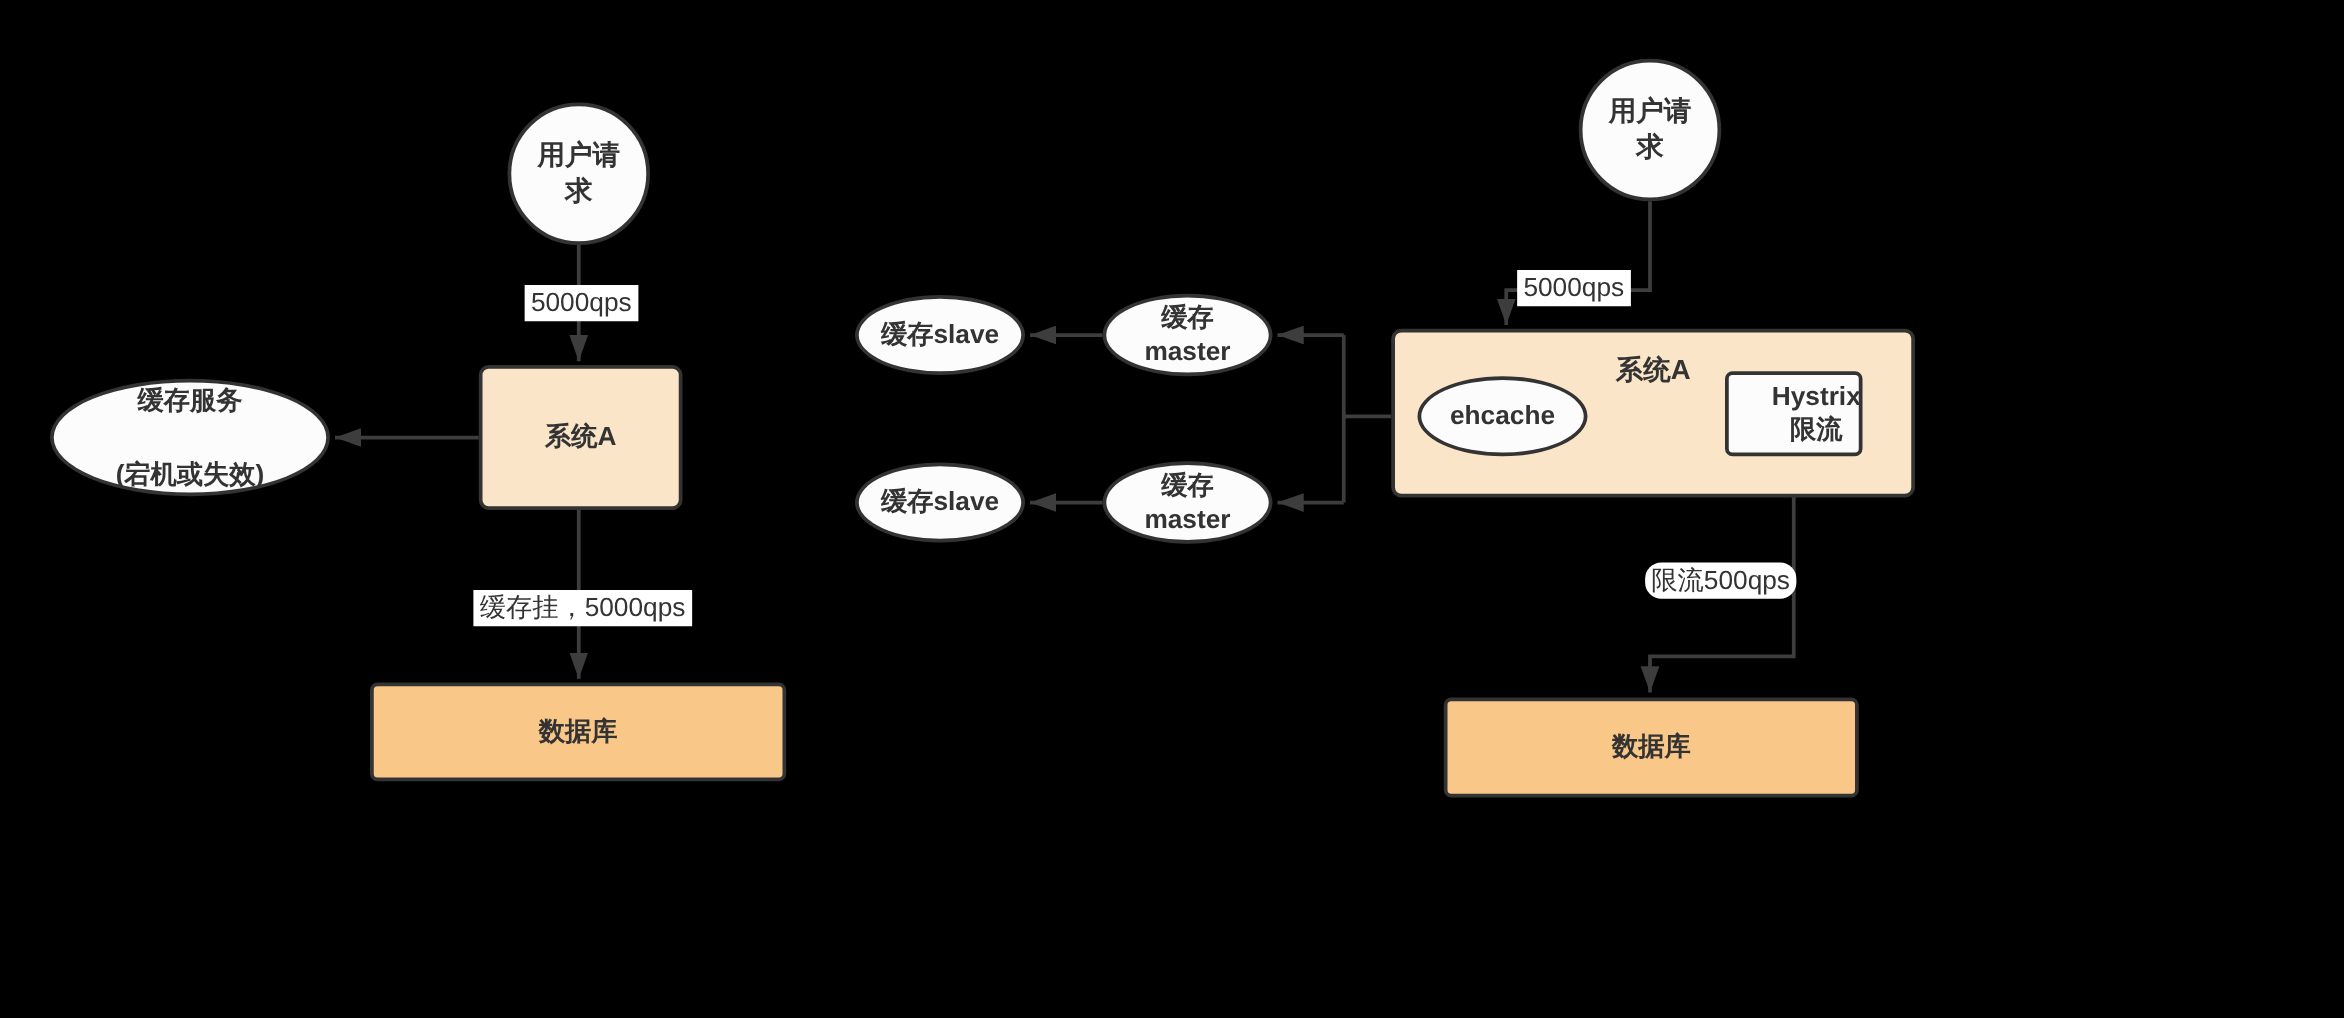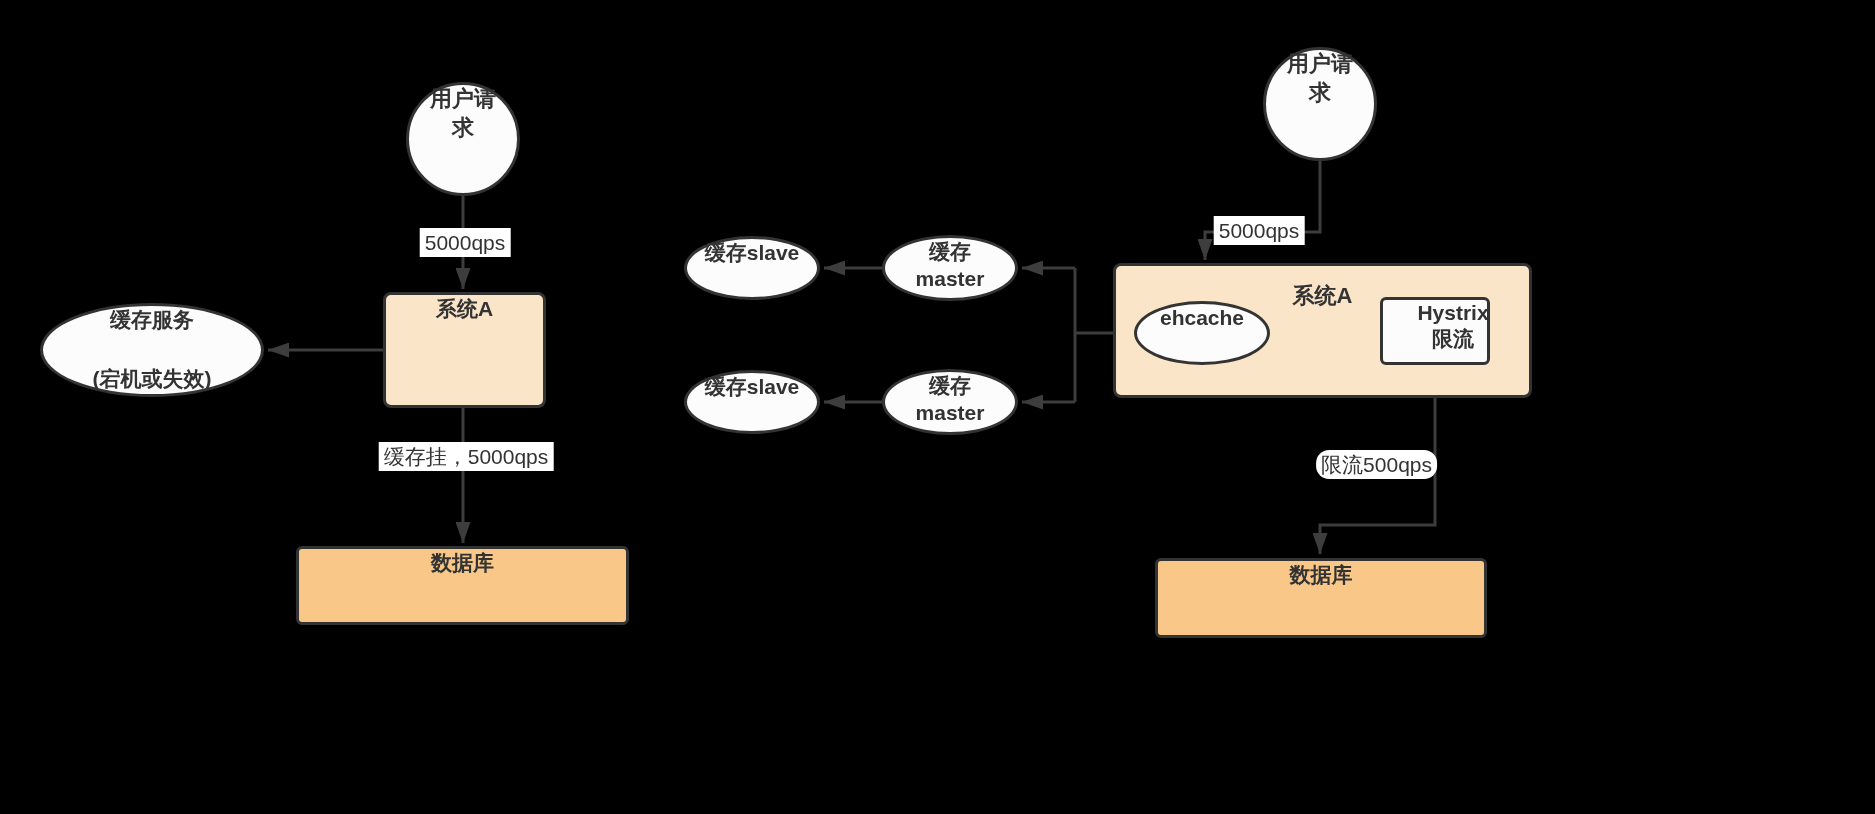--- a/index.html
+++ b/index.html
@@ -10,21 +10,21 @@
     background:var(--bg,#000000);
     font-family:"Liberation Sans","DejaVu Sans",sans-serif;
     overflow:hidden;
   }
   .edges { position:absolute; left:0; top:0; width:1875px; height:814px; }
   .edge { fill:none; stroke:var(--arrow,#3d3d3d); stroke-width:3; }
   .arrowhead { fill:var(--arrow,#3d3d3d); stroke:none; }
   .node {
     position:absolute;
     display:flex; flex-direction:column;
-    align-items:center; 
+    align-items:center; justify-content:center;
     text-align:center;
     border:3px solid var(--stroke,#333333);
     background:var(--node-fill,#fcfcfc);
     color:var(--text,#333333);
     font-weight:700; font-size:21px; line-height:1.3;
   }
   .ellipse { border-radius:50%; }
   .rounded { border-radius:8px; }
   .rounded-sm { border-radius:6px; }
   .peach { background:var(--peach,#fbe5c8); }
@@ -83,21 +83,21 @@
     <span class="line">缓存服务</span>
     <span class="line">(宕机或失效)</span>
   </div>
 
   <div class="node rounded-sm orange" style="left:296px;top:546px;width:333px;height:79px;">
     <span>数据库</span>
   </div>
 
   <div class="chip" style="left:465px;top:228px;transform:translateX(-50%);">5000qps</div>
 
-  <div class="chip" style="left:466px;top:442px;transform:translateX(-50%);">缓存挂，5000qps</div>
+  <div class="chip" style="left:466px;top:472px;transform:translateX(-50%);">缓存挂，5000qps</div>
 
   <div class="node ellipse" style="left:1263px;top:47px;width:114px;height:114px;font-size:22px;">
     <span class="line">用户请</span>
     <span class="line">求</span>
   </div>
 
   <div class="node rounded peach group" style="left:1113px;top:263px;width:419px;height:135px;">
     <div class="container-label">系统A</div>
   </div>
 

